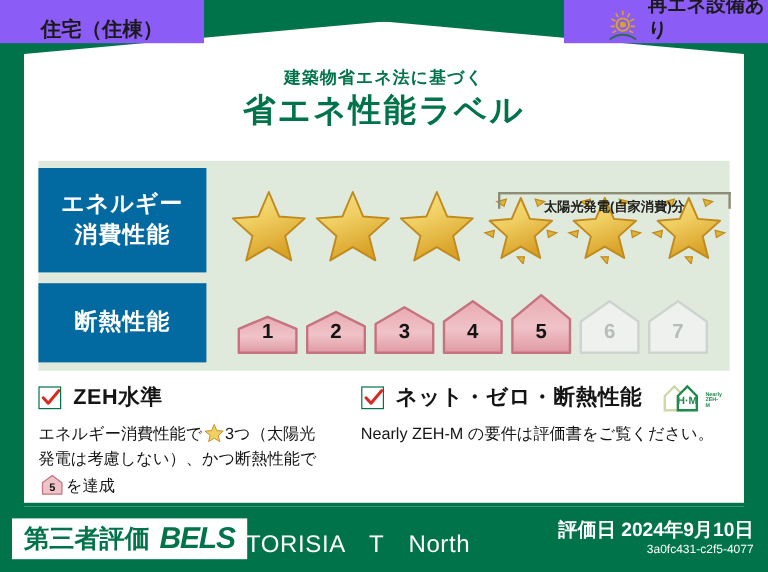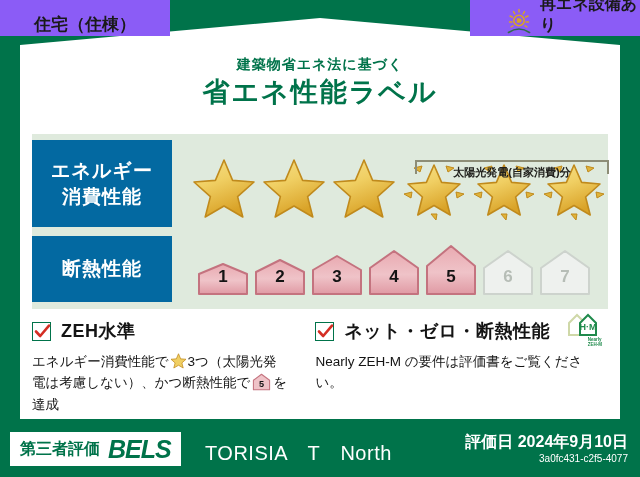--- a/index.html
+++ b/index.html
@@ -159,35 +159,35 @@
   }
   .crit-body{
     margin-top:7px;
     font-size:13.5px;color:#141414;line-height:1.58;
     letter-spacing:0px;
   }
   .inline-star{display:inline-block;vertical-align:-3px;width:17px;height:17px;margin:0 1px;}
   .inline-house{display:inline-block;vertical-align:-4px;width:19px;height:18px;margin:0 2px;}
   #zehm-logo{
     display:inline-flex;align-items:flex-end;gap:1px;
-    margin-left:6px;vertical-align:-6px;flex-direction:column;
+    margin-left:6px;vertical-align:-6px;
   }
 
   
   #footer{
     position:absolute;left:0;bottom:0;width:640px;height:55px;
     background:#00734a;z-index:7;
   }
   #bels-box{
     position:absolute;left:10px;top:10px;
     height:34px;background:#ffffff;
     display:flex;align-items:center;gap:8px;
     padding:0 10px;box-sizing:border-box;
   }
-  #bels-jp{font-size:16px;font-weight:bold;color:#00734a;letter-spacing:0px;}
+  #bels-jp{font-size:21px;font-weight:bold;color:#00734a;letter-spacing:0px;}
   #bels-en{font-size:25px;font-weight:bold;color:#00734a;font-style:italic;letter-spacing:-1px;}
   #prop-name{
     position:absolute;left:205px;top:18px;
     font-size:20px;color:#ffffff;letter-spacing:0.5px;
     white-space:pre;
   }
   #eval-date{
     position:absolute;right:12px;top:10px;
     font-size:16px;font-weight:bold;color:#ffffff;
     text-align:right;white-space:nowrap;

